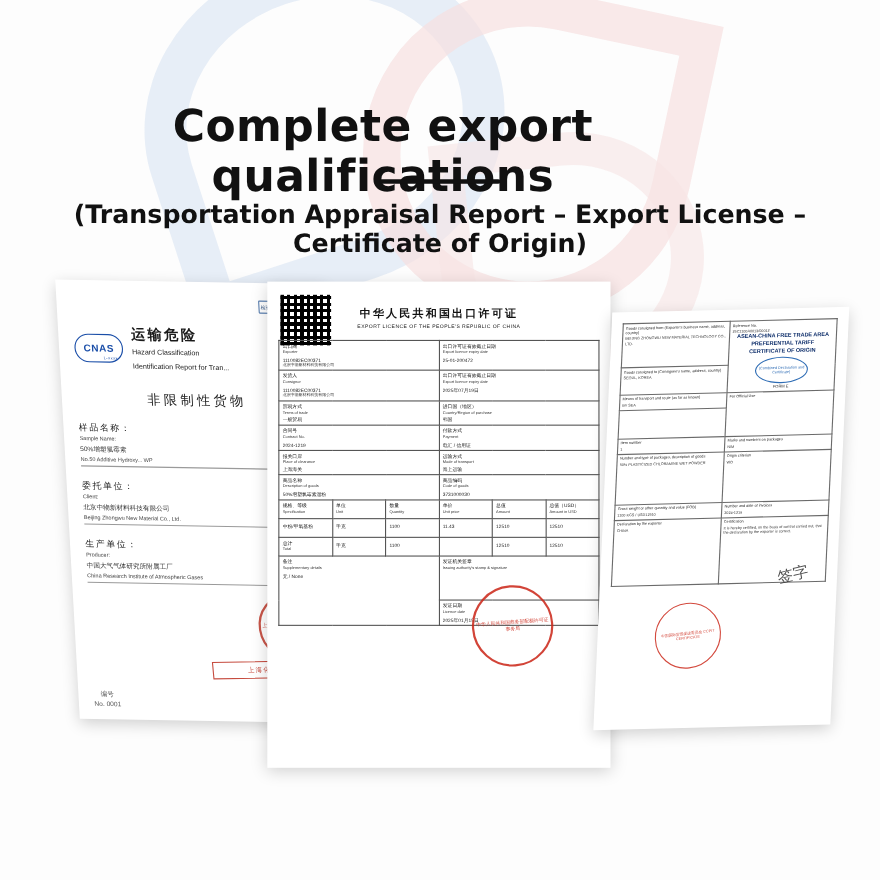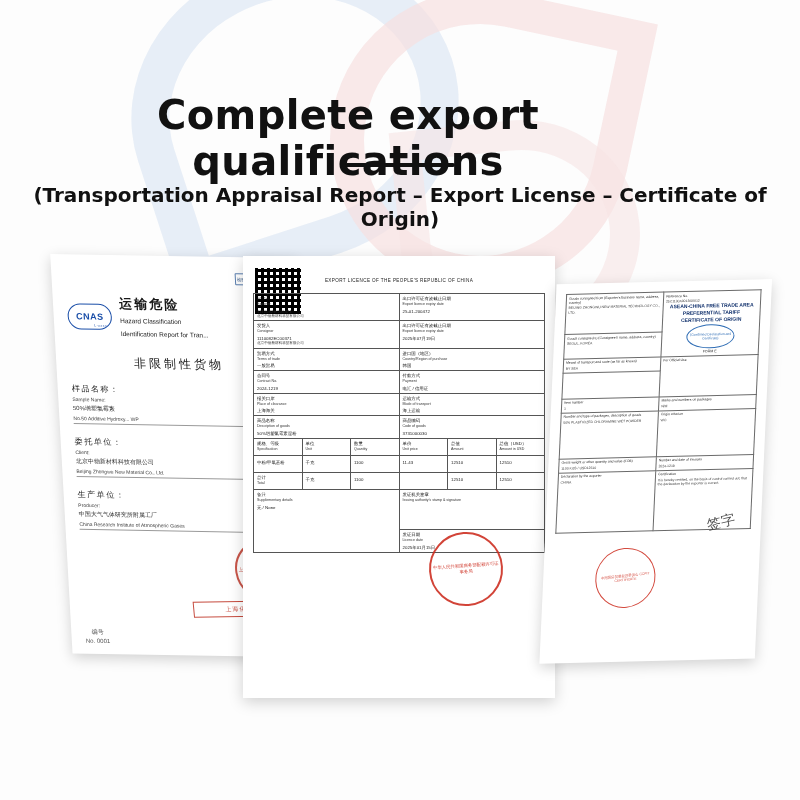--- a/index.html
+++ b/index.html
@@ -64,21 +64,21 @@
     position: absolute;
     top: 163px; left: 345px;
     width: 110px; height: 4px;
     background: #111;
     border-radius: 2px;
   }
   .subhead {
     position: absolute;
     top: 183px; left: 0; width: 800px;
     text-align: center;
-    font-size: 20px;
+    font-size: 23px;
     font-weight: 700;
     color: #111111;
     font-family: "DejaVu Sans", sans-serif;
   }
 
   
   .doc {
     position: absolute;
     background: #ffffff;
     box-shadow: 0 4px 14px rgba(0,0,0,.18);
@@ -269,20 +269,21 @@
       <div class="sicit-mark">
         <div class="sicit-logo">◎</div>
         <div>SICIT</div>
       </div>
     </div>
   </div>
 
   <div class="doc doc-center">
     <div class="c-qr"></div>
     <div class="c-head">
+      <div class="c-title-cn">中华人民共和国出口许可证</div>
       <div class="c-title-en">EXPORT LICENCE OF THE PEOPLE'S REPUBLIC OF CHINA</div>
     </div>
 
     <table class="c-table">
       <tbody>
           <tr>
         <td colspan="3">
           <span class="lbl">出口商</span>
           <span class="lbl-en">Exporter</span>
           <span class="val">1110082EC00371</span>

